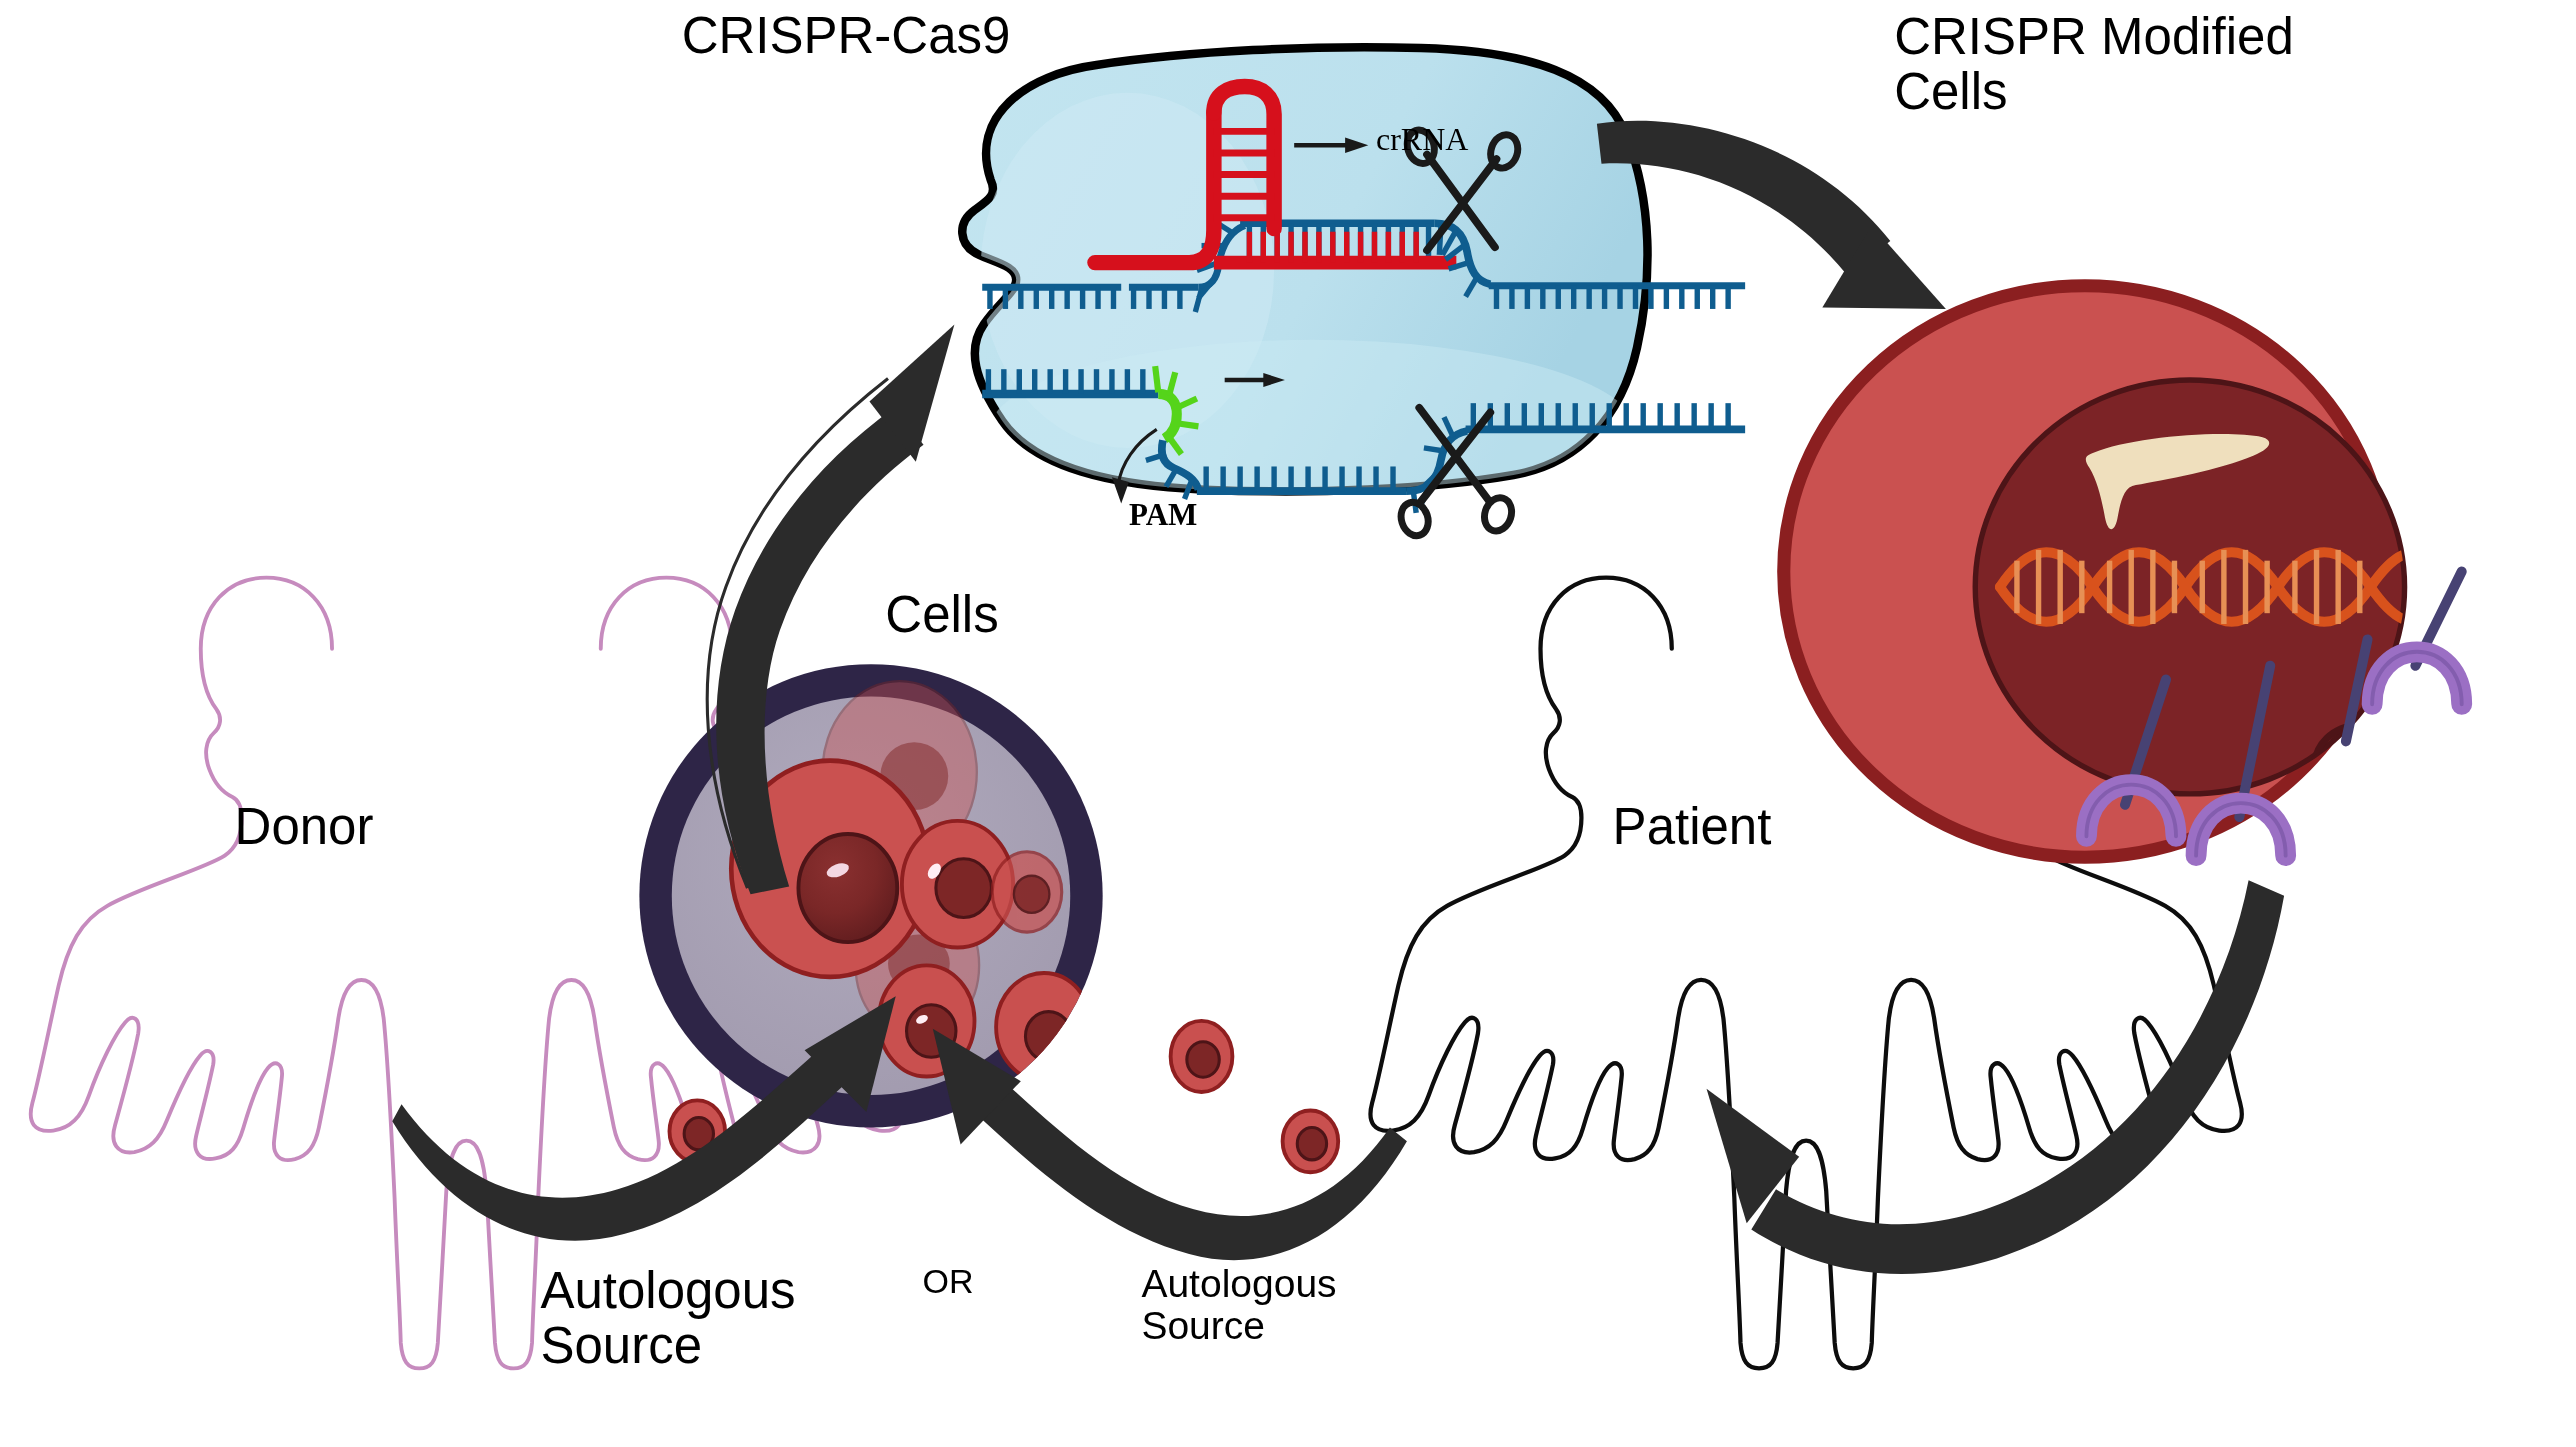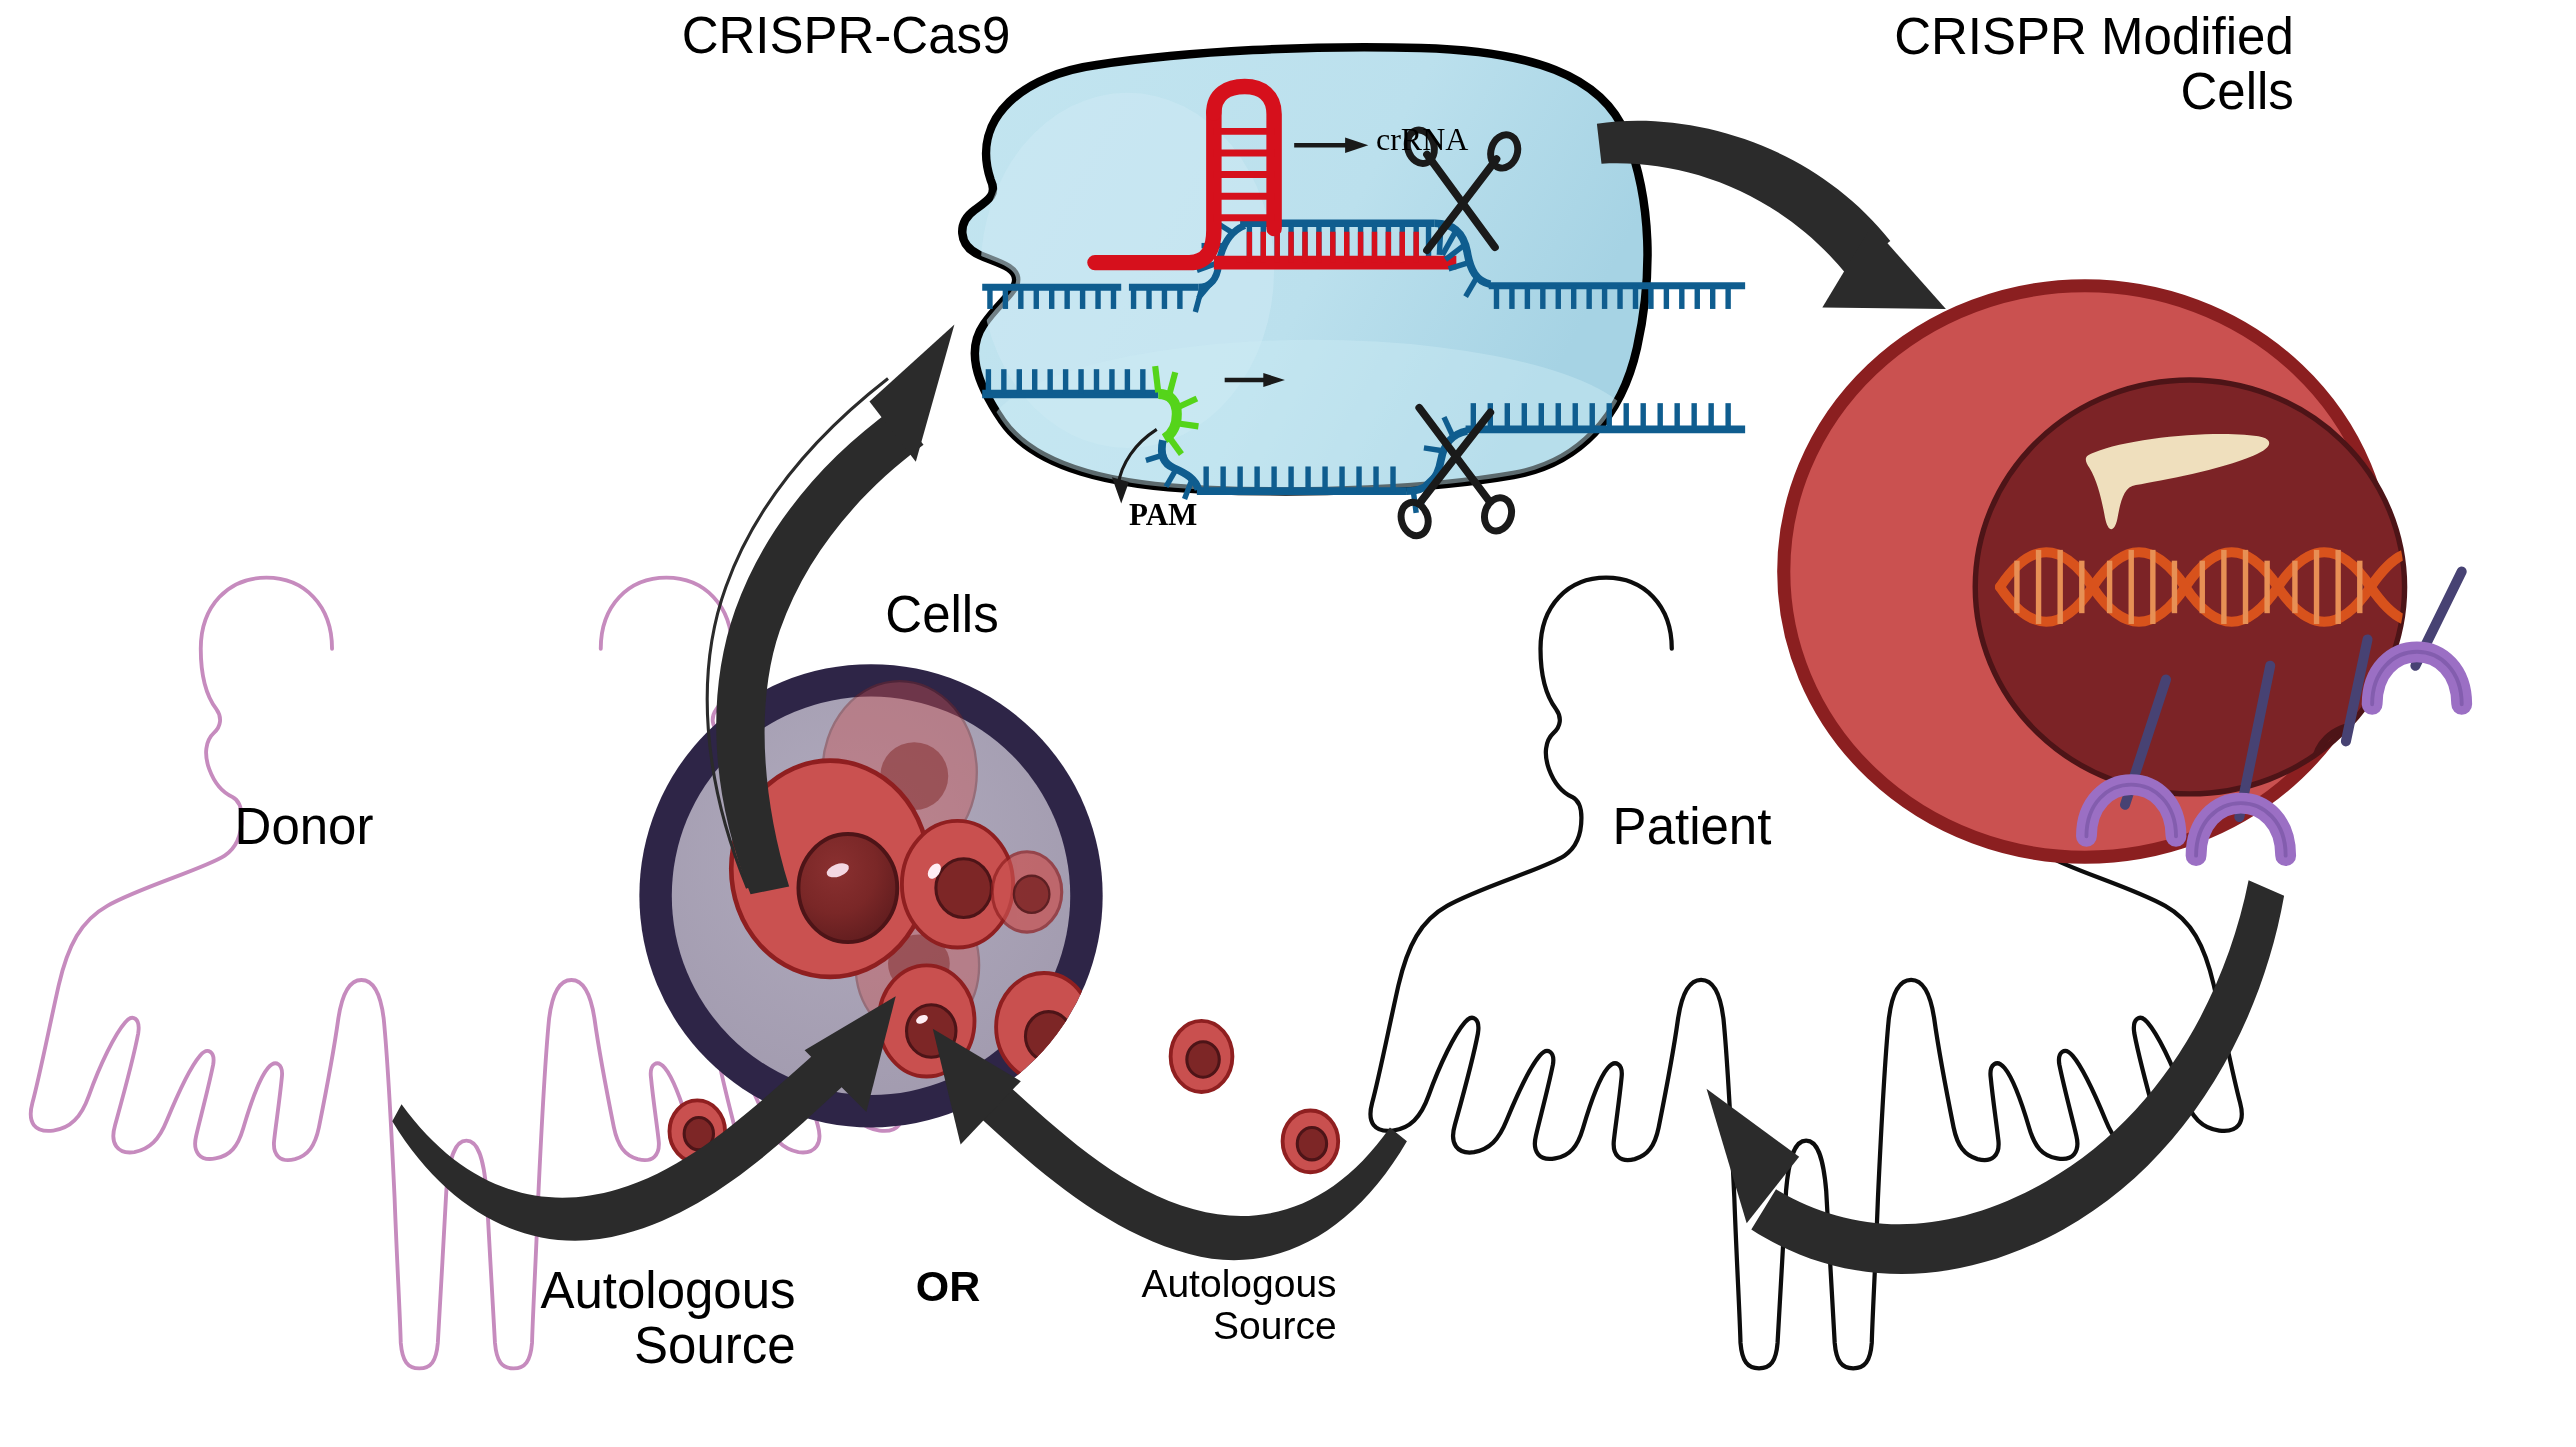--- a/index.html
+++ b/index.html
@@ -1,20 +1,20 @@
 <!DOCTYPE html>
 <html style="font-size:12.4px"><head>
 <meta charset="utf-8">
 <style>
   html,body{margin:0;padding:0;background:#ffffff;}
   body{font-family:"Liberation Sans",sans-serif;}
   #stage{position:relative;width:2576px;height:1448px;background:#ffffff;overflow:hidden;}
   #stage svg{position:absolute;left:0;top:0;}
   .lbl{position:absolute;color:#000;font-family:"Liberation Sans",sans-serif;white-space:pre;line-height:1.08;}
-  .lbl-center{text-align:right;transform:translateX(-50%);}
+  .lbl-center{text-align:left;transform:translateX(-50%);}
 </style>
 </head>
 <body>
 
 <div id="stage">
 
 <svg width="2576" height="1448" viewBox="0 0 3336 1875" xmlns="http://www.w3.org/2000/svg">
   <defs>
     <radialGradient id="gNuc" cx="38%" cy="32%" r="75%">
       <stop offset="0%" stop-color="#8a3030"></stop>
@@ -863,21 +863,21 @@
 
 <div class="lbl lbl-center" style="left:304px;top:799px;font-size:51px;">Donor</div>
 
 <div class="lbl lbl-center" style="left:1662px;top:799px;font-size:51px;margin-left:30px;">Patient</div>
 
 <div class="lbl lbl-center" style="left:942px;top:587px;font-size:51px;">Cells</div>
 
 <div class="lbl lbl-center" style="left:668px;top:1263px;font-size:51px;white-space:pre-line;">Autologous
 Source</div>
 
-<div class="lbl lbl-center" style="left:948px;top:1263px;font-size:43px;font-weight:bold;">OR</div>
+<div class="lbl lbl-center" style="left:948px;top:1263px;font-size:34px;">OR</div>
 
 <div class="lbl lbl-center" style="left:1239px;top:1263px;font-size:39px;white-space:pre-line;">Autologous
 Source</div>
 
 <div class="lbl" style="left:1376px;top:122px;font-size:32px;font-family:'Liberation Serif',serif;font-weight:normal;">crRNA</div>
 
 <div class="lbl" style="left:1129px;top:498px;font-size:31px;font-family:'Liberation Serif',serif;font-weight:bold;text-align:center;">PAM</div>
 
 </div>
 

